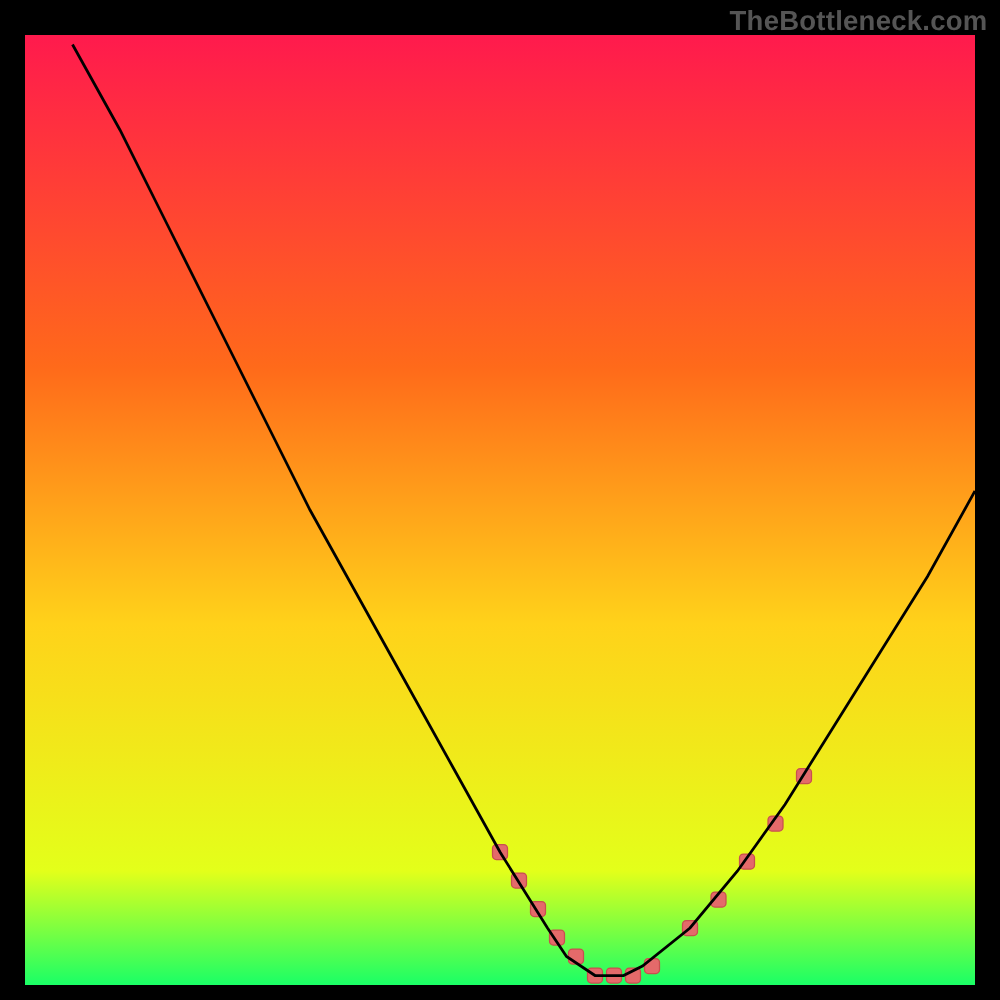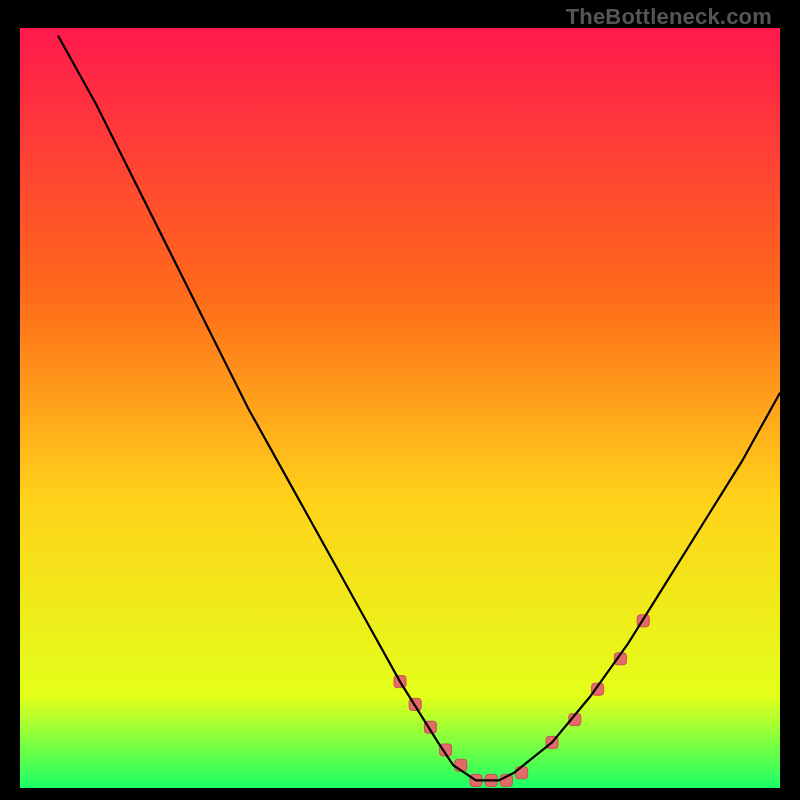--- a/index.html
+++ b/index.html
@@ -6,21 +6,21 @@
   html, body { width: 800px; height: 800px; overflow: hidden; background: #000; }
   .frame {
     position: relative;
     width: 800px;
     height: 800px;
     background: #000;
   }
   .watermark {
     position: absolute;
     top: 4px;
-    right: 28px;
+    right: 10px;
     font-family: Arial, Helvetica, sans-serif;
     font-size: 22px;
     font-weight: 600;
     color: #555;
     letter-spacing: 0.2px;
   }
   .plot {
     position: absolute;
     left: 20px;
     top: 28px;

